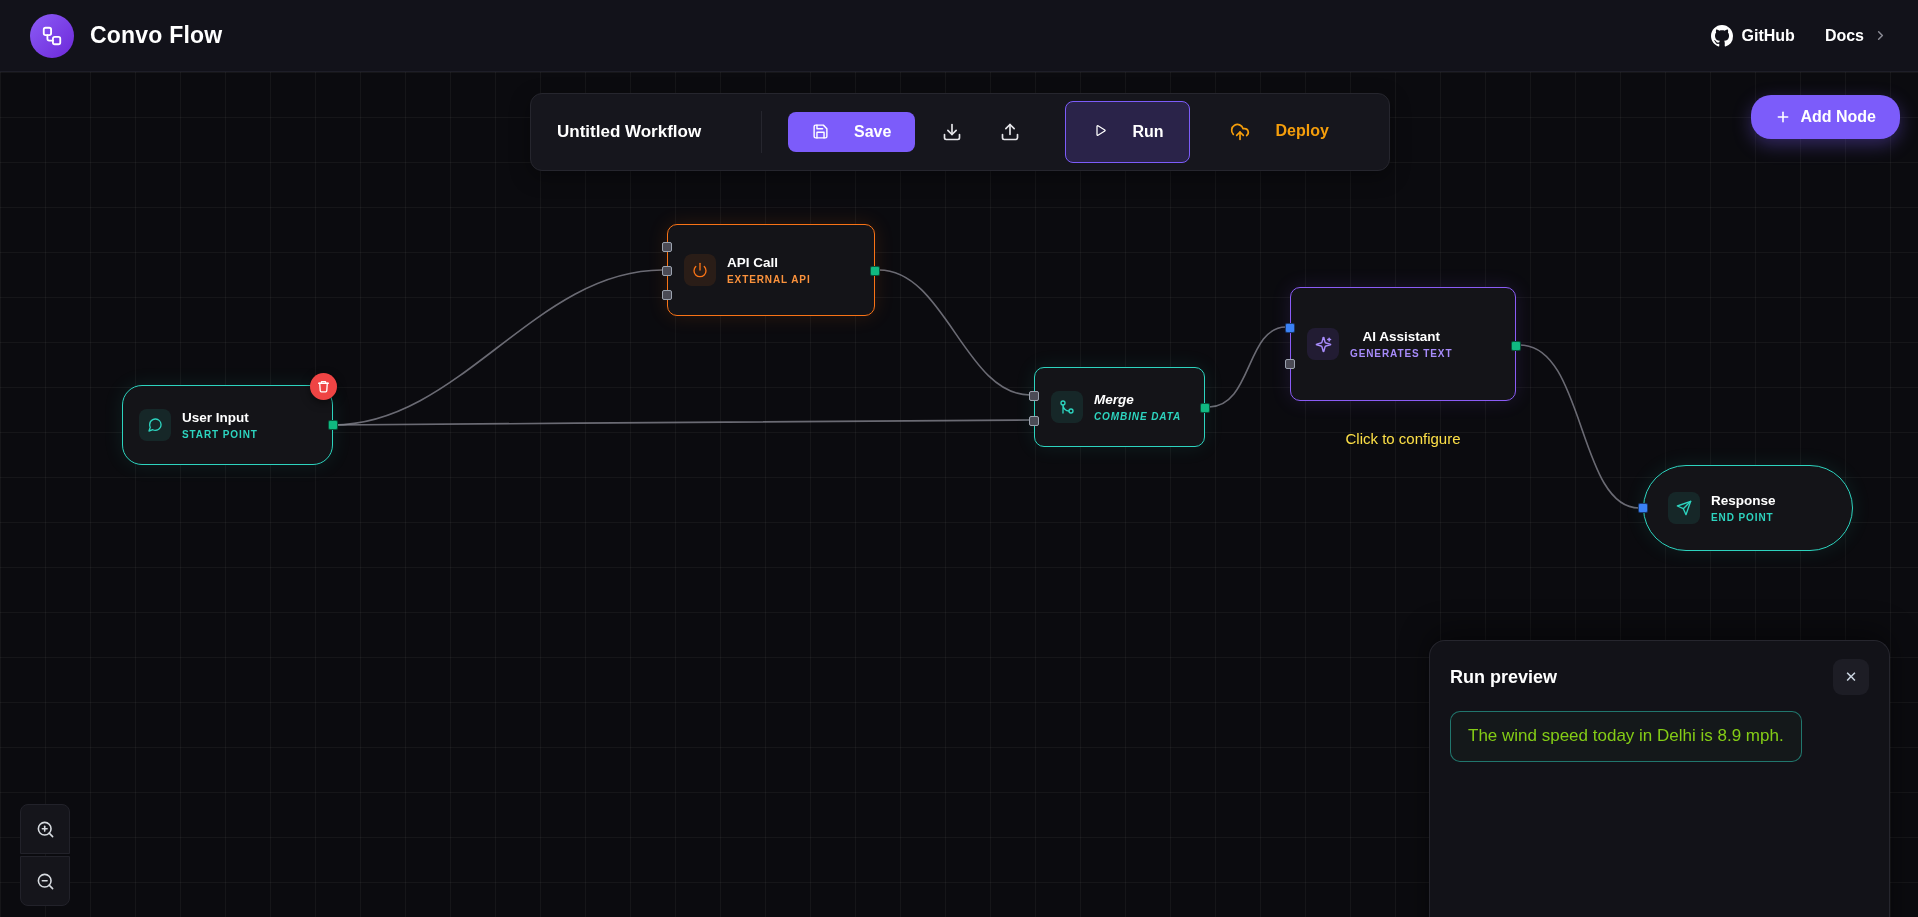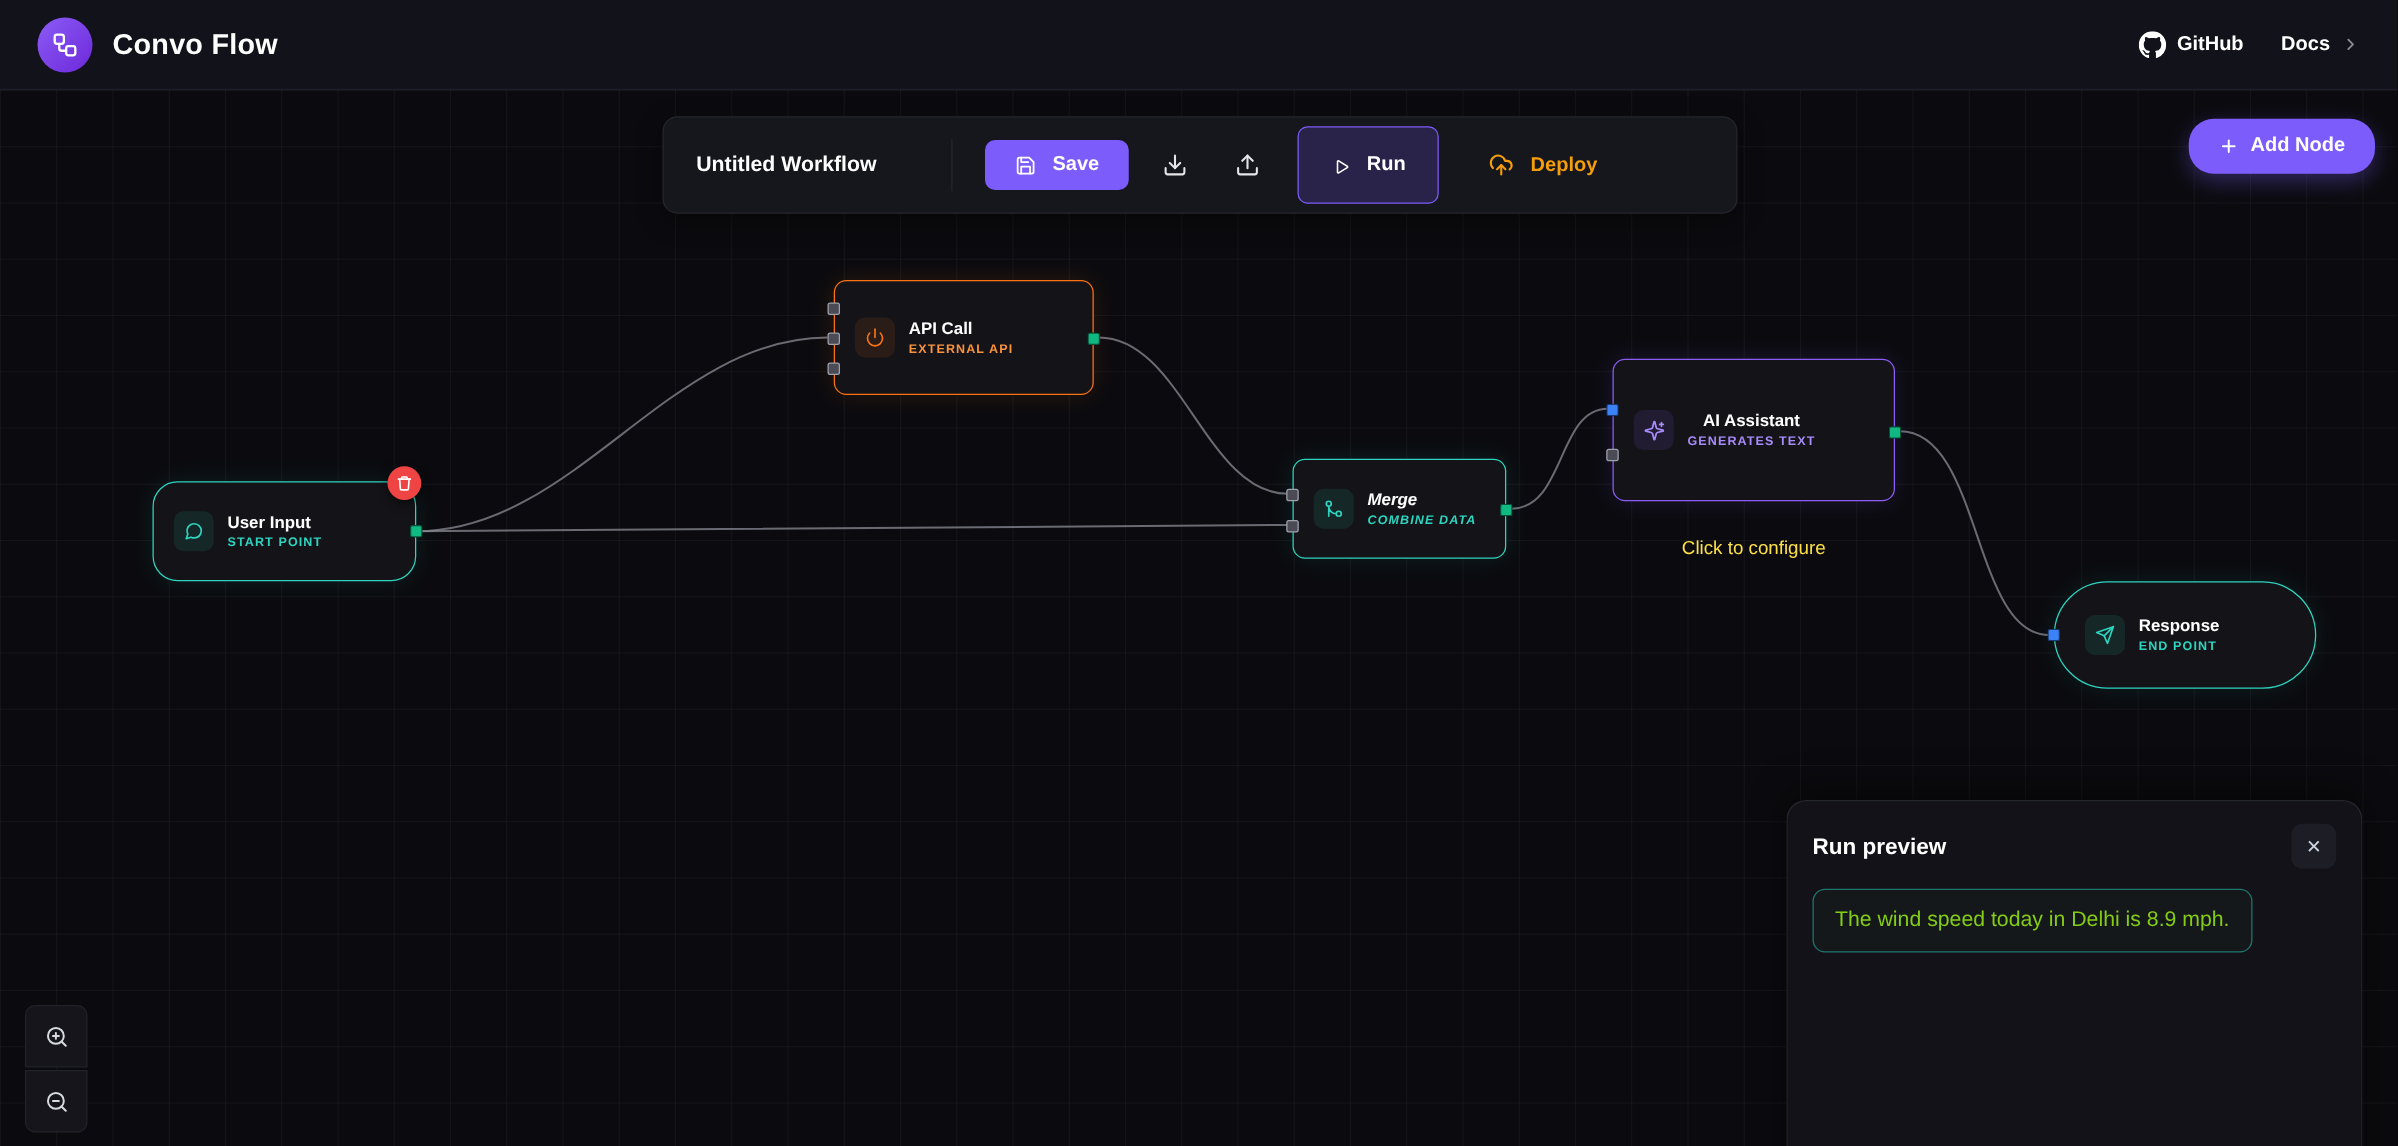--- a/index.html
+++ b/index.html
@@ -50,27 +50,27 @@
     position:absolute; left:530px; top:93px; width:860px; height:78px;
     background:#16161d; border:1px solid #26262e; border-radius:12px;
     display:flex; align-items:center; padding:0 26px; gap:16px; z-index:6;
     box-shadow:0 6px 20px rgba(0,0,0,0.35);
   }
   .wf-name{
     background:transparent; border:none; outline:none; color:#fff;
     font-size:17px; font-weight:600; width:188px; font-family:inherit;
   }
   .tb-divider{ width:1px; height:42px; background:#26262e; }
-  .btn{ display:flex; align-items:flex-end; gap:13px; border:none; cursor:pointer;
+  .btn{ display:flex; align-items:flex-start; gap:25px; border:none; cursor:pointer;
     font-family:inherit; font-size:16px; font-weight:600; border-radius:8px; }
   .btn-save{ background:var(--purple); color:#fff; padding:11px 24px; margin-left:10px;}
   .icon-btn{ background:transparent; border:none; color:#e6e6ea; width:42px; height:42px;
     display:grid; place-items:center; cursor:pointer; }
   .btn-run{ background:rgba(124,92,250,0.20); border:1px solid var(--purple);
-    color:#fff; padding:21px 26px; margin-left:3px; }
+    color:#fff; padding:21px 26px; margin-left:18px; }
   .btn-deploy{ background:transparent; color:var(--amber); padding:10px 14px; margin-left:10px; }
 
   .btn-add-node{
     position:absolute; right:18px; top:95px; z-index:6;
     background:var(--purple); color:#fff; padding:13px 24px; border-radius:20px;
     display:flex; align-items:center; gap:9px; border:none; cursor:pointer;
     font-family:inherit; font-size:16px; font-weight:600;
     box-shadow:0 6px 18px rgba(124,92,250,0.35);
   }
 

